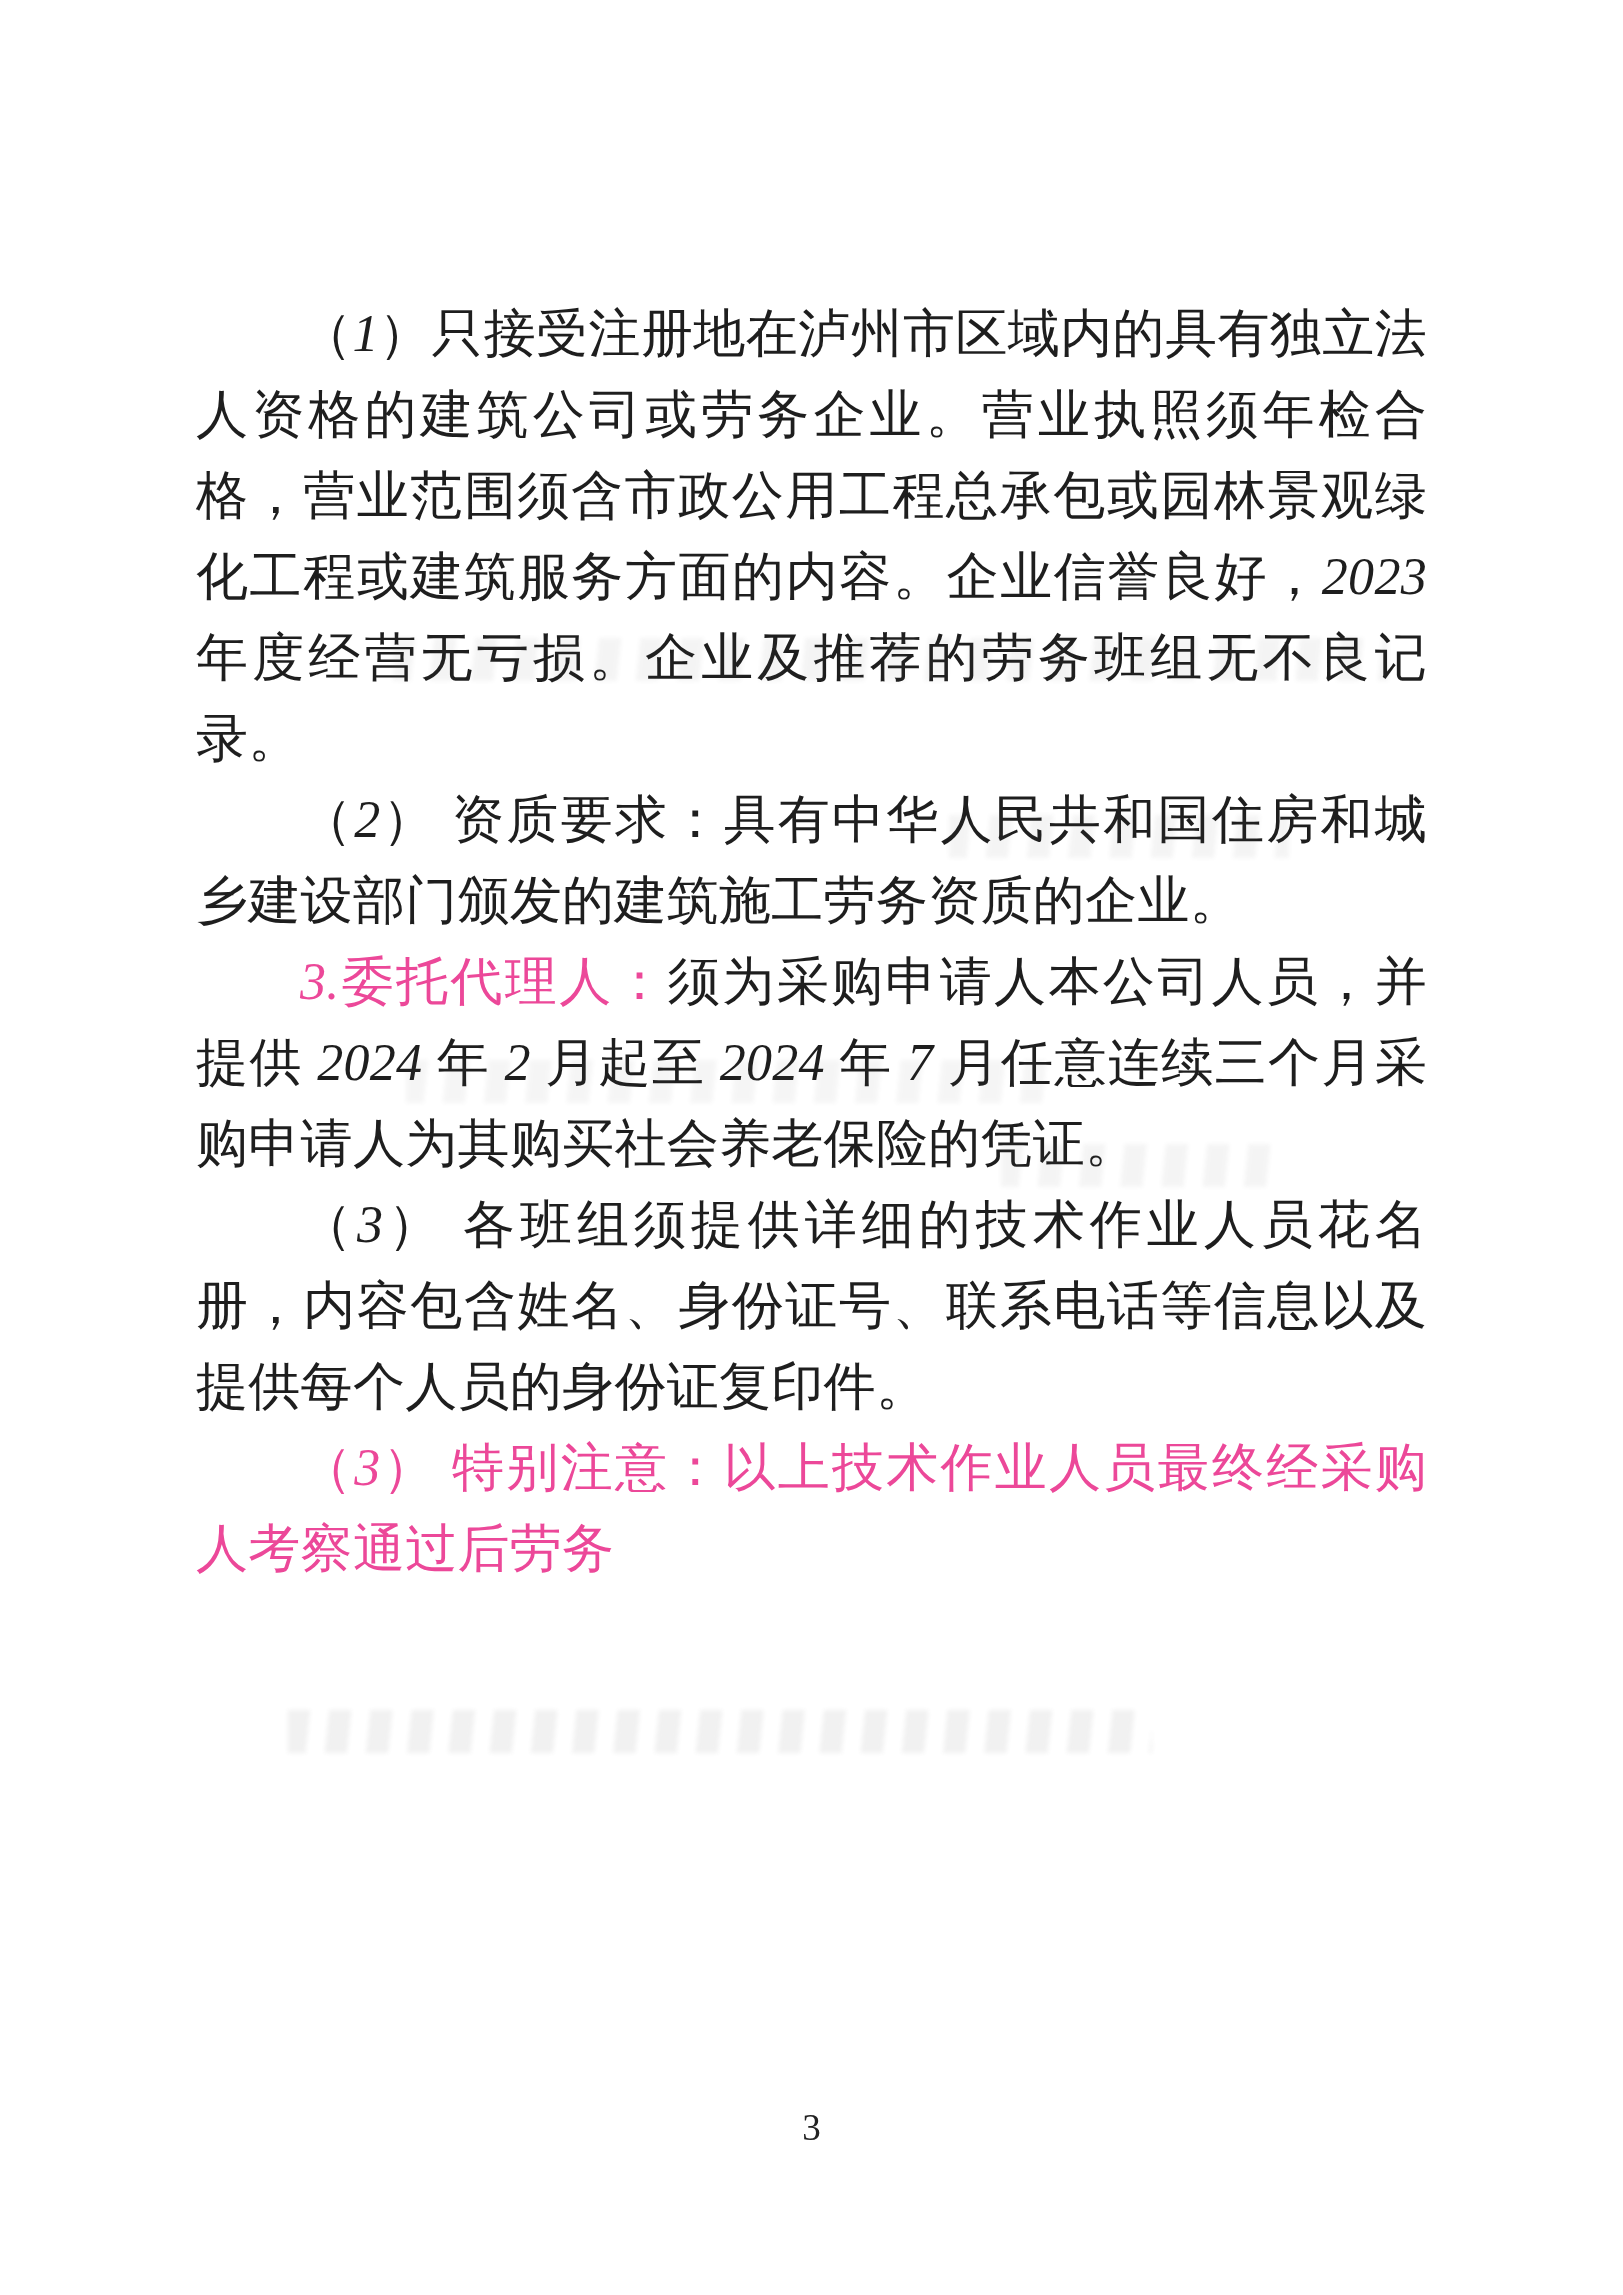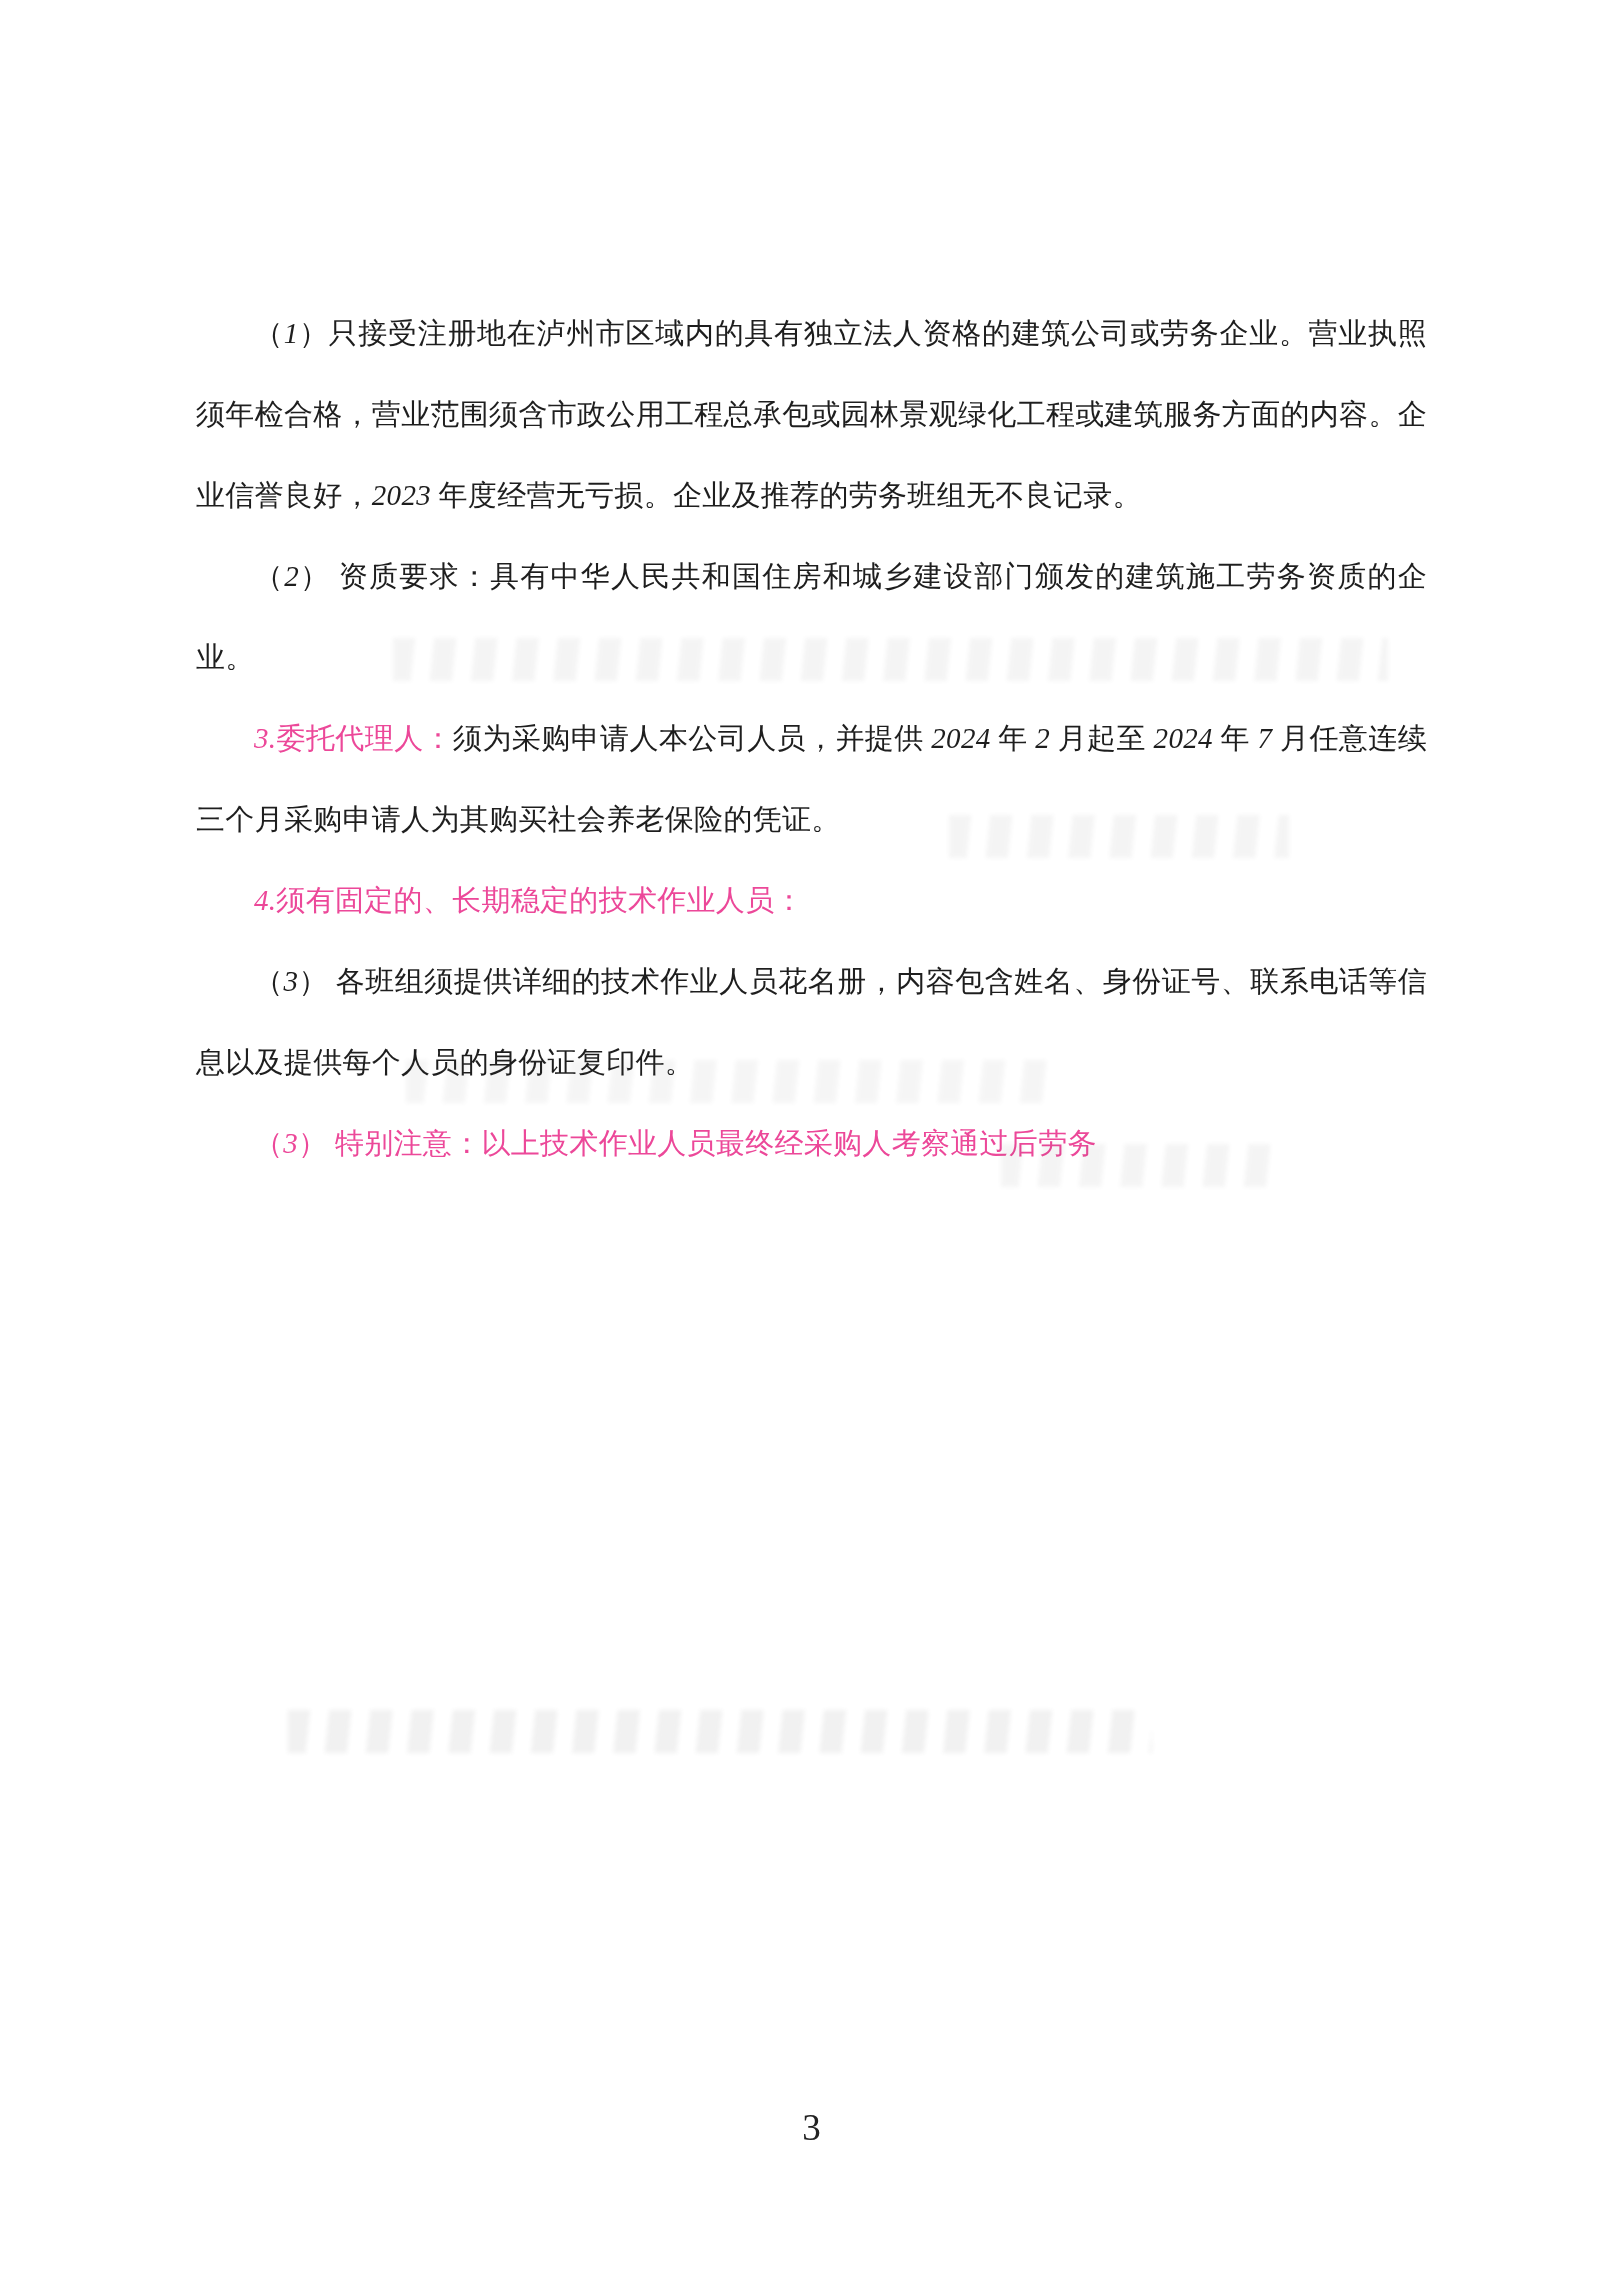--- a/index.html
+++ b/index.html
@@ -17,21 +17,21 @@
     background: #ffffff;
     font-family: "Liberation Serif", "DejaVu Serif", serif;
     color: #1e1e1e;
   }
   
   .content {
     position: absolute;
     left: 196px;
     top: 293px;
     width: 1231px;
-    font-size: 29px;
+    font-size: 52px;
     line-height: 81px;
     text-align: justify;
     text-justify: inter-ideograph;
     
     font-style: oblique 6deg;
     letter-spacing: 0.3px;
   }
   .content p {
     margin: 0;
     padding: 0;
@@ -72,21 +72,20 @@
 <div class="page">
 
   <div class="content">
 
     <p><span class="seg">（1）只接受注册地在泸州市区域内的具有独立法人资格的建筑公司或劳务企业。营业执照须年检合格，营业范围须含市政公用工程总承包或园林景观绿化工程或建筑服务方面的内容。企业信誉良好，2023 年度经营无亏损。企业及推荐的劳务班组无不良记录。</span></p>
 
     <p><span class="seg">（2） 资质要求：具有中华人民共和国住房和城乡建设部门颁发的建筑施工劳务资质的企业。</span></p>
 
     <p><span class="seg-b">3.委托代理人：</span><span class="seg">须为采购申请人本公司人员，并提供 2024 年 2 月起至 2024 年 7 月任意连续三个月采购申请人为其购买社会养老保险的凭证。</span></p>
 
-    <p><span class="seg-b">4.须有固定的、长期稳定的技术作业人员：</span></p>
 
 
 
     <p><span class="seg">（3） 各班组须提供详细的技术作业人员花名册，内容包含姓名、身份证号、联系电话等信息以及提供每个人员的身份证复印件。</span></p>
 
     <p><span class="seg-b">（3） 特别注意：</span><span class="seg-b">以上技术作业人员最终经采购人考察通过后劳务</span></p>
 
   </div>
 
   <div class="ghost ghost-1"></div>

